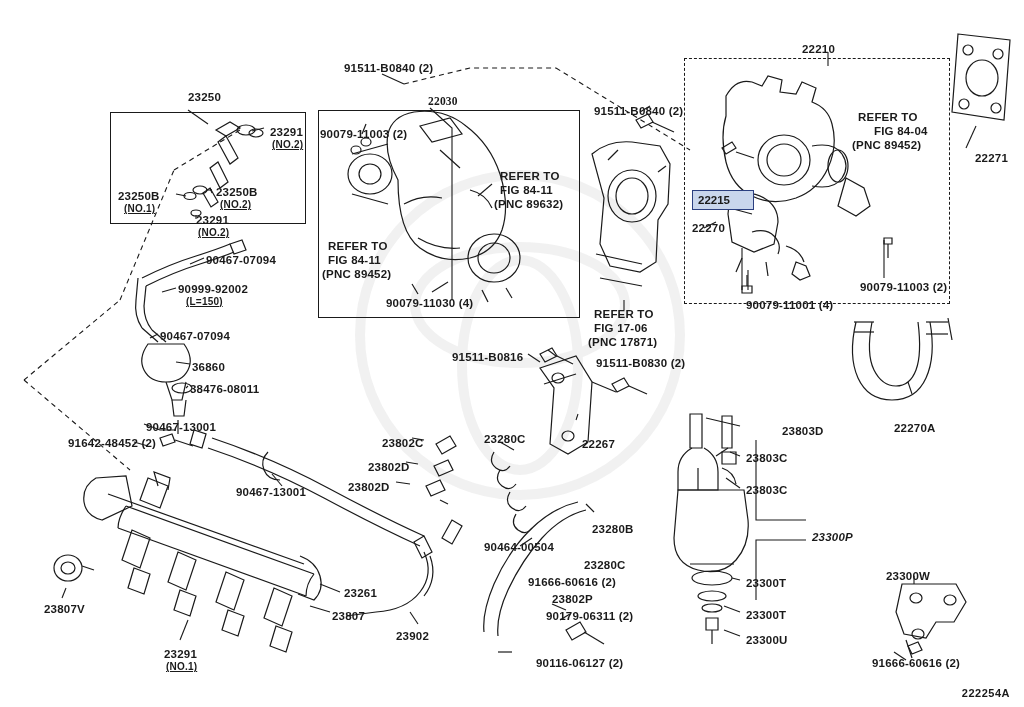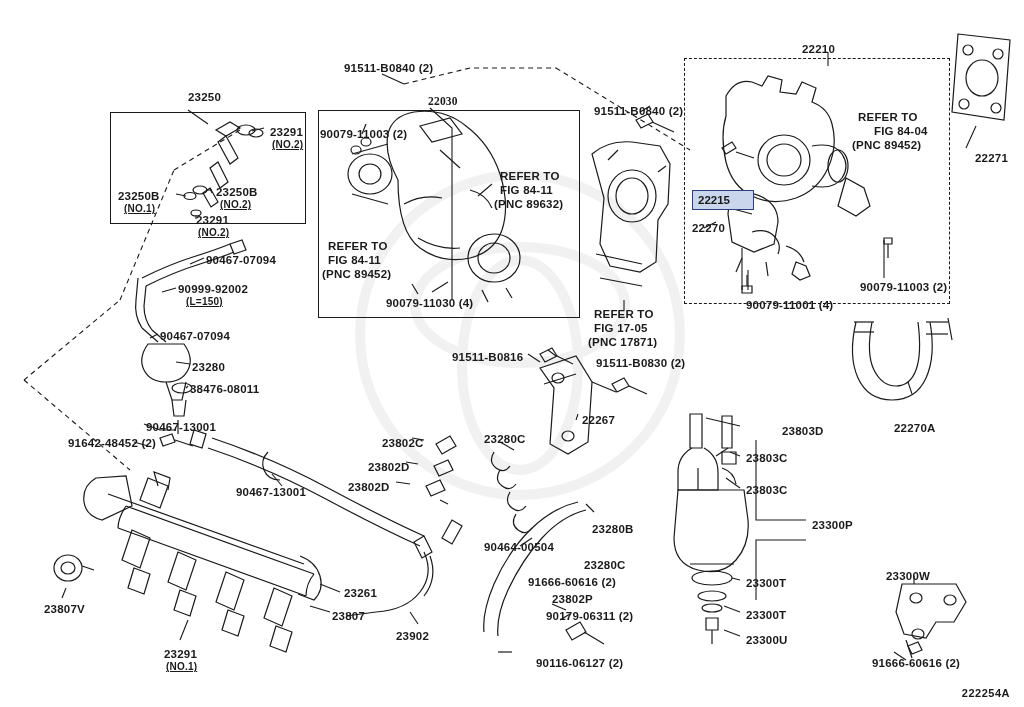--- a/index.html
+++ b/index.html
@@ -399,34 +399,34 @@
   <div class="lbl" style="left:500px;top:184px;">FIG 84-11</div>
   <div class="lbl" style="left:494px;top:198px;">(PNC 89632)</div>
   <div class="lbl" style="left:328px;top:240px;">REFER TO</div>
   <div class="lbl" style="left:328px;top:254px;">FIG 84-11</div>
   <div class="lbl" style="left:322px;top:268px;">(PNC 89452)</div>
   <div class="lbl" style="left:386px;top:297px;">90079-11030 (4)</div>
   <div class="lbl" style="left:692px;top:222px;">22270</div>
   <div class="lbl" style="left:746px;top:293px;margin-top:6px;">90079-11001 (4)</div>
   <div class="lbl" style="left:860px;top:281px;">90079-11003 (2)</div>
   <div class="lbl" style="left:594px;top:308px;">REFER TO</div>
-  <div class="lbl" style="left:594px;top:322px;">FIG 17-05</div>
+  <div class="lbl" style="left:594px;top:322px;">FIG 17-06</div>
   <div class="lbl" style="left:588px;top:336px;">(PNC 17871)</div>
   <div class="lbl" style="left:206px;top:254px;">90467-07094</div>
   <div class="lbl" style="left:178px;top:283px;">90999-92002</div>
   <div class="lbl sm" style="left:186px;top:296px;">(L=150)</div>
   <div class="lbl" style="left:160px;top:330px;">90467-07094</div>
-  <div class="lbl" style="left:192px;top:361px;">23280</div>
+  <div class="lbl" style="left:192px;top:361px;">36860</div>
   <div class="lbl" style="left:190px;top:383px;">38476-08011</div>
   <div class="lbl" style="left:146px;top:421px;">90467-13001</div>
   <div class="lbl" style="left:68px;top:437px;">91642-48452 (2)</div>
   <div class="lbl" style="left:236px;top:486px;">90467-13001</div>
   <div class="lbl" style="left:452px;top:351px;">91511-B0816</div>
   <div class="lbl" style="left:596px;top:357px;">91511-B0830 (2)</div>
-  <div class="lbl" style="left:582px;top:414px;">22267</div>
+  <div class="lbl" style="left:582px;top:438px;">22267</div>
   <div class="lbl" style="left:382px;top:437px;">23802C</div>
   <div class="lbl" style="left:368px;top:461px;">23802D</div>
   <div class="lbl" style="left:348px;top:481px;">23802D</div>
   <div class="lbl" style="left:484px;top:433px;">23280C</div>
   <div class="lbl" style="left:484px;top:541px;">90464-00504</div>
   <div class="lbl" style="left:592px;top:523px;">23280B</div>
   <div class="lbl" style="left:584px;top:559px;">23280C</div>
   <div class="lbl" style="left:528px;top:576px;">91666-60616 (2)</div>
   <div class="lbl" style="left:552px;top:593px;">23802P</div>
   <div class="lbl" style="left:546px;top:610px;">90179-06311 (2)</div>
@@ -434,21 +434,21 @@
   <div class="lbl" style="left:344px;top:587px;">23261</div>
   <div class="lbl" style="left:332px;top:610px;text-align:center;">23807</div>
   <div class="lbl" style="left:396px;top:630px;">23902</div>
   <div class="lbl" style="left:44px;top:603px;text-align:center;">23807V</div>
   <div class="lbl" style="left:164px;top:648px;">23291</div>
   <div class="lbl sm" style="left:166px;top:661px;">(NO.1)</div>
   <div class="lbl" style="left:894px;top:398px;margin-top:24px;">22270A</div>
   <div class="lbl" style="left:782px;top:425px;">23803D</div>
   <div class="lbl" style="left:746px;top:452px;">23803C</div>
   <div class="lbl" style="left:746px;top:484px;">23803C</div>
-  <div class="lbl" style="left:812px;top:519px;">23300P</div>
+  <div class="lbl" style="left:812px;top:531px;font-style:italic;">23300P</div>
   <div class="lbl" style="left:886px;top:570px;">23300W</div>
   <div class="lbl" style="left:746px;top:577px;">23300T</div>
   <div class="lbl" style="left:746px;top:609px;">23300T</div>
   <div class="lbl" style="left:746px;top:634px;">23300U</div>
   <div class="lbl" style="left:872px;top:657px;">91666-60616 (2)</div>
 
   <div class="footer">222254A</div>
 </div>
 
 </body></html>

